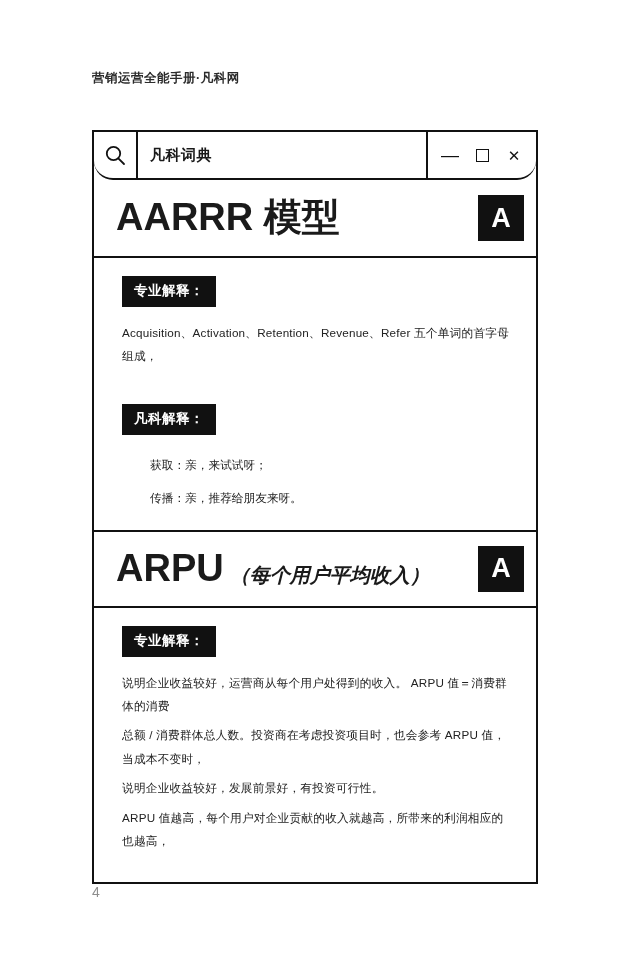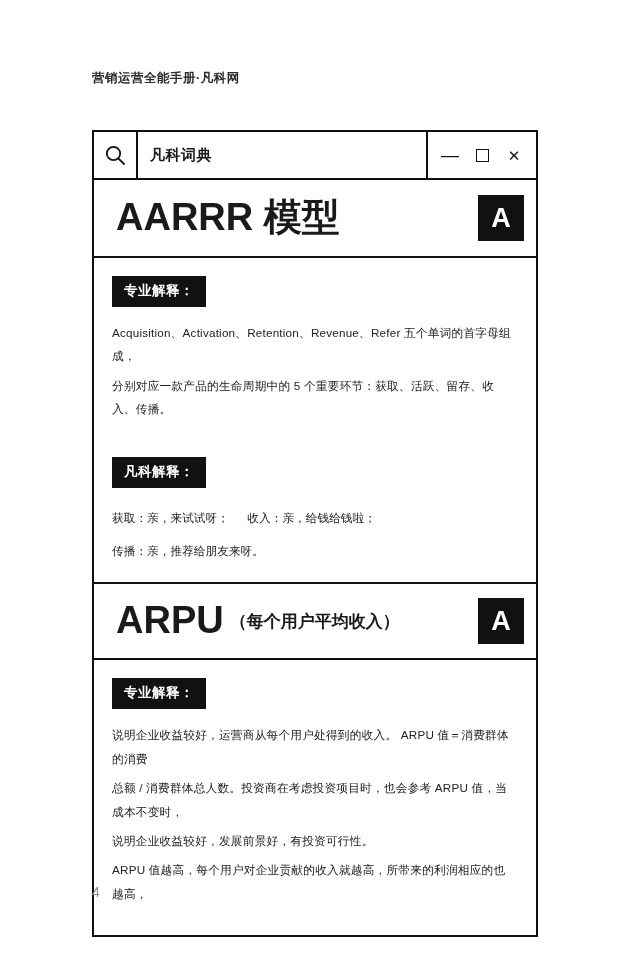--- a/index.html
+++ b/index.html
@@ -33,20 +33,21 @@
     width: 446px;
     border: 2px solid #111;
     background: #fff;
   }
   
   .titlebar {
     display: flex;
     align-items: stretch;
     height: 48px;
     border-bottom: 2px solid #111;
+    border-radius: 19px;
   }
   .search-cell {
     width: 44px;
     border-right: 2px solid #111;
     display: flex; align-items: center; justify-content: center;
   }
   .search-icon { display: block; }
   .title-cell {
     flex: 1;
     display: flex; align-items: center;
@@ -77,47 +78,48 @@
   .entry-head {
     display: flex;
     align-items: center;
     justify-content: space-between;
     padding: 10px 12px 10px 22px;
     border-bottom: 2px solid #111;
     min-height: 78px;
   }
   .entry-title-wrap {
     display: flex;
-    align-items: center;
+    align-items: flex-end;
     gap: 6px;
     flex-wrap: wrap;
   }
   .entry-title {
     font-size: 38px;
     font-weight: bold;
     letter-spacing: 0px;
     line-height: 1.05;
   }
   .entry-sub {
-    font-size: 17px;
+    font-size: 20px;
     font-weight: bold;
     letter-spacing: 0px;
+    font-style: italic;
   }
   .grade-badge {
     width: 46px; height: 46px;
     background: #111;
     color: #fff;
     display: flex; align-items: center; justify-content: center;
     font-size: 27px;
     font-weight: bold;
     flex: 0 0 auto;
   }
   
   .entry-body {
-    padding: 18px 22px 24px 18px;
+    padding: 18px 22px 24px 28px;
   }
   .entry-body.first { padding-bottom: 20px; }
   .tag {
     display: inline-block;
     background: #111;
     color: #fff;
     font-size: 13.5px;
     font-weight: bold;
     padding: 6px 12px 7px 12px;
     letter-spacing: 0.5px;
@@ -126,24 +128,25 @@
   .tag.second { margin-top: 30px; }
   p.para {
     margin: 0 0 6px 0;
     font-size: 11.7px;
     line-height: 2.0;
     color: #222;
     letter-spacing: 0.2px;
   }
   .qa-grid {
     display: grid;
-    grid-template-columns: 1fr 1fr 1fr;
+    grid-template-columns: 1fr;
     row-gap: 10px;
     column-gap: 4px;
     margin-top: 4px;
+    margin-left: 28px;
   }
   .qa-item {
     font-size: 11.7px;
     line-height: 2.0;
     color: #222;
   }
   .qa-full { grid-column: 1 / span 2; }
   .divider-strong { border-top: 2px solid #111; }
   .page-num {
     position: absolute;
@@ -182,26 +185,24 @@
       <div class="entry-title-wrap">
         <span class="entry-title">AARRR 模型</span>
         <span class="entry-sub"></span>
       </div>
       <div class="grade-badge">A</div>
     </div>
 
     <div class="entry-body first">
       <div class="tag">专业解释：</div>
       <p class="para">Acquisition、Activation、Retention、Revenue、Refer 五个单词的首字母组成，</p>
-      <p class="para">分别对应一款产品的生命周期中的 5 个重要环节：获取、活跃、留存、收入、传播。</p>
 
       <div class="tag second">凡科解释：</div>
       <div class="qa-grid">
         <div class="qa-item">获取：亲，来试试呀；</div>
-        <div class="qa-item">收入：亲，给钱给钱啦；</div>
         <div class="qa-item qa-full">传播：亲，推荐给朋友来呀。</div>
       </div>
     </div>
 
     <div class="entry-head divider-strong">
       <div class="entry-title-wrap">
         <span class="entry-title">ARPU</span>
         <span class="entry-sub">（每个用户平均收入）</span>
       </div>
       <div class="grade-badge">A</div>

